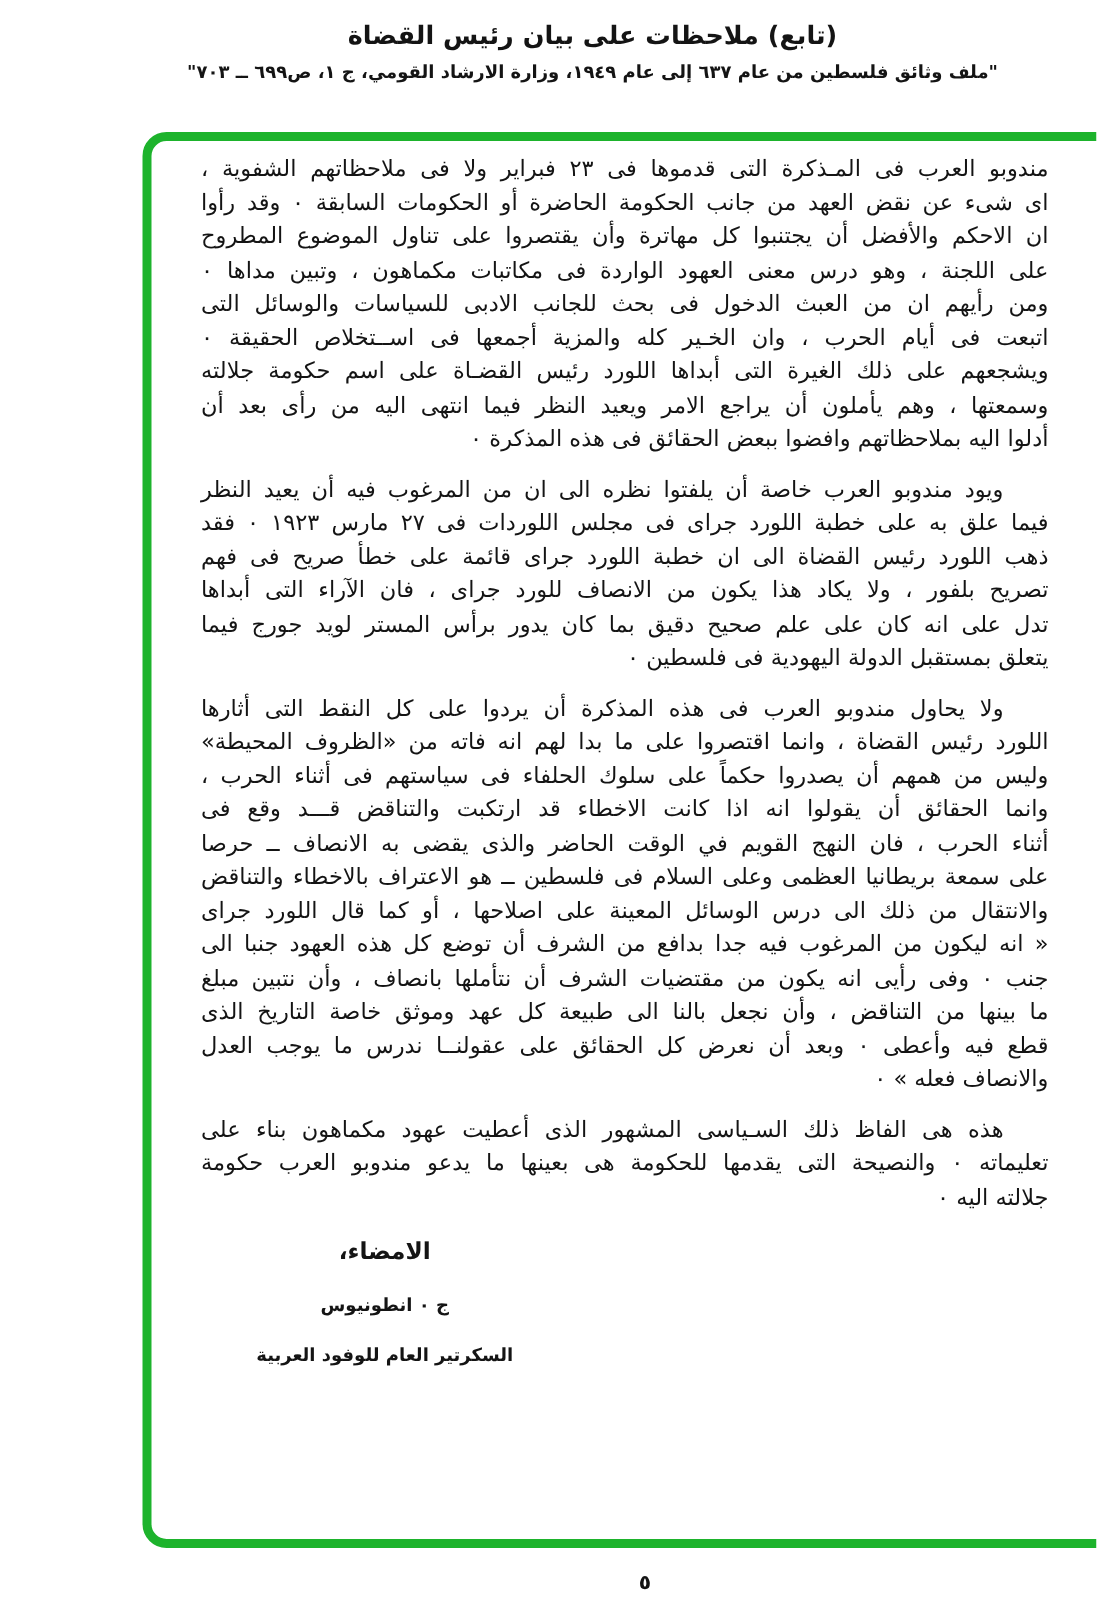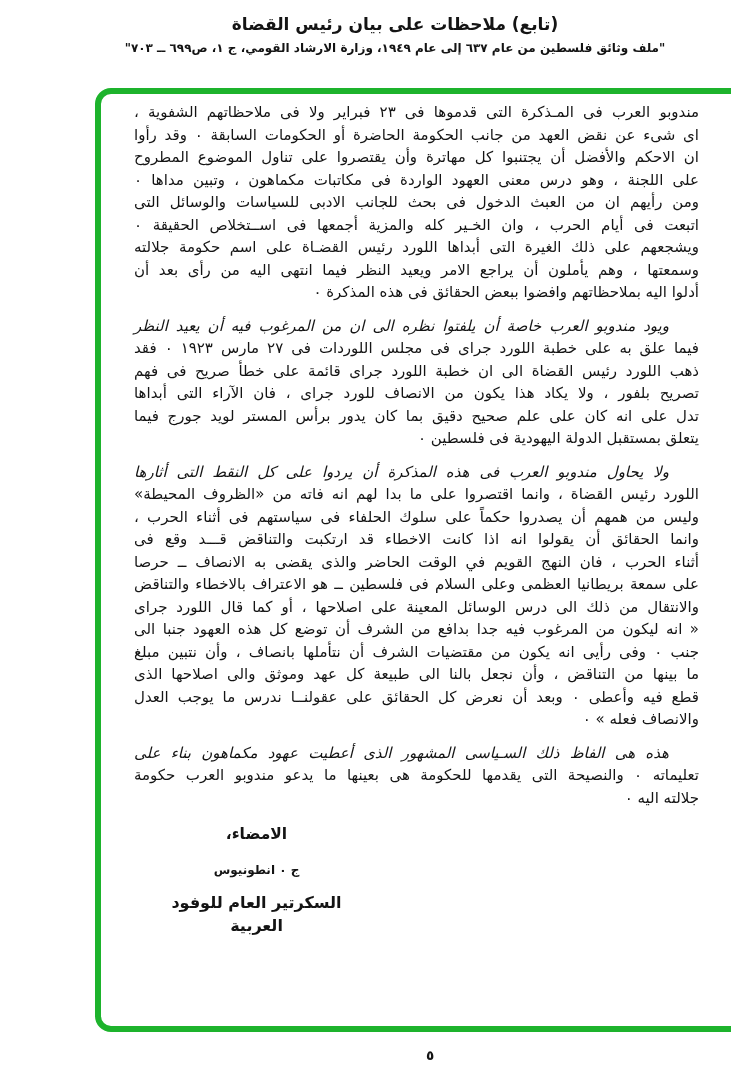--- a/index.html
+++ b/index.html
@@ -22,29 +22,29 @@
   }
   .content {
     position:absolute; left:75px; top:101px; width:565px;
     direction:rtl;
     font-size:15px; line-height:22.5px;
     text-rendering:optimizeLegibility;
   }
   .para { margin:0 0 11px 0; }
   .line { text-align:justify; text-align-last:justify; white-space:normal; }
   .para .line:last-child { text-align-last:right; }
-  .para.indent .line:first-child { padding-right:30px;font-style:italic; }
+  .para.indent .line:first-child { padding-right:30px; }
   .sig {
     margin:14px 340px 0 0; width:205px;
     text-align:center; font-weight:bold; font-size:15.5px;
     direction:rtl;
   }
   .sig .sig-label { margin-bottom:13px; }
   .sig .sig-name  { margin-bottom:11px; font-size:12px; }
-  .sig .sig-role  { font-size:16px; }
+  .sig .sig-role  { font-size:12px; }
   .page-number {
     position:absolute; left:356px; top:1047px; width:30px;
     text-align:center; font-size:13.5px; font-weight:bold;
   }
 </style>
 </head>
 <body>
 
 <div class="page" style="color: rgb(20, 20, 20);">
 
@@ -79,21 +79,21 @@
       <div class="para indent">
         <div class="line">ولا يحاول مندوبو العرب فى هذه المذكرة أن يردوا على كل النقط التى أثارها</div>
         <div class="line">اللورد رئيس القضاة ، وانما اقتصروا على ما بدا لهم انه فاته من «الظروف المحيطة»</div>
         <div class="line">وليس من همهم أن يصدروا حكماً على سلوك الحلفاء فى سياستهم فى أثناء الحرب ،</div>
         <div class="line">وانما الحقائق أن يقولوا انه اذا كانت الاخطاء قد ارتكبت والتناقض قـــد وقع فى</div>
         <div class="line">أثناء الحرب ، فان النهج القويم في الوقت الحاضر والذى يقضى به الانصاف ــ حرصا</div>
         <div class="line">على سمعة بريطانيا العظمى وعلى السلام فى فلسطين ــ هو الاعتراف بالاخطاء والتناقض</div>
         <div class="line">والانتقال من ذلك الى درس الوسائل المعينة على اصلاحها ، أو كما قال اللورد جراى</div>
         <div class="line">« انه ليكون من المرغوب فيه جدا بدافع من الشرف أن توضع كل هذه العهود جنبا الى</div>
         <div class="line">جنب ٠ وفى رأيى انه يكون من مقتضيات الشرف أن نتأملها بانصاف ، وأن نتبين مبلغ</div>
-        <div class="line">ما بينها من التناقض ، وأن نجعل بالنا الى طبيعة كل عهد وموثق والى اصلاحها الذى</div>
+        <div class="line">ما بينها من التناقض ، وأن نجعل بالنا الى طبيعة كل عهد وموثق خاصة التاريخ الذى</div>
         <div class="line">قطع فيه وأعطى ٠ وبعد أن نعرض كل الحقائق على عقولنــا ندرس ما يوجب العدل</div>
         <div class="line">والانصاف فعله » ٠</div>
       </div>
       <div class="para indent">
         <div class="line">هذه هى الفاظ ذلك السـياسى المشهور الذى أعطيت عهود مكماهون بناء على</div>
         <div class="line">تعليماته ٠ والنصيحة التى يقدمها للحكومة هى بعينها ما يدعو مندوبو العرب حكومة</div>
         <div class="line">جلالته اليه ٠</div>
       </div>
       <div class="sig">
         <div class="sig-label">الامضاء،</div>

